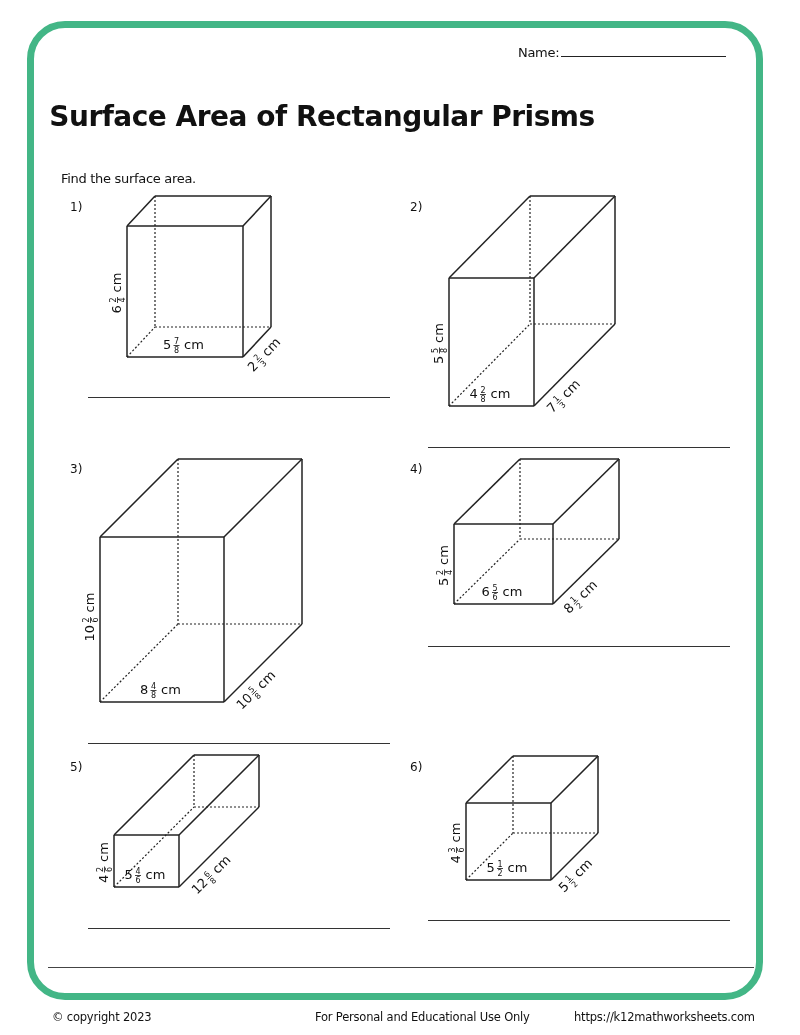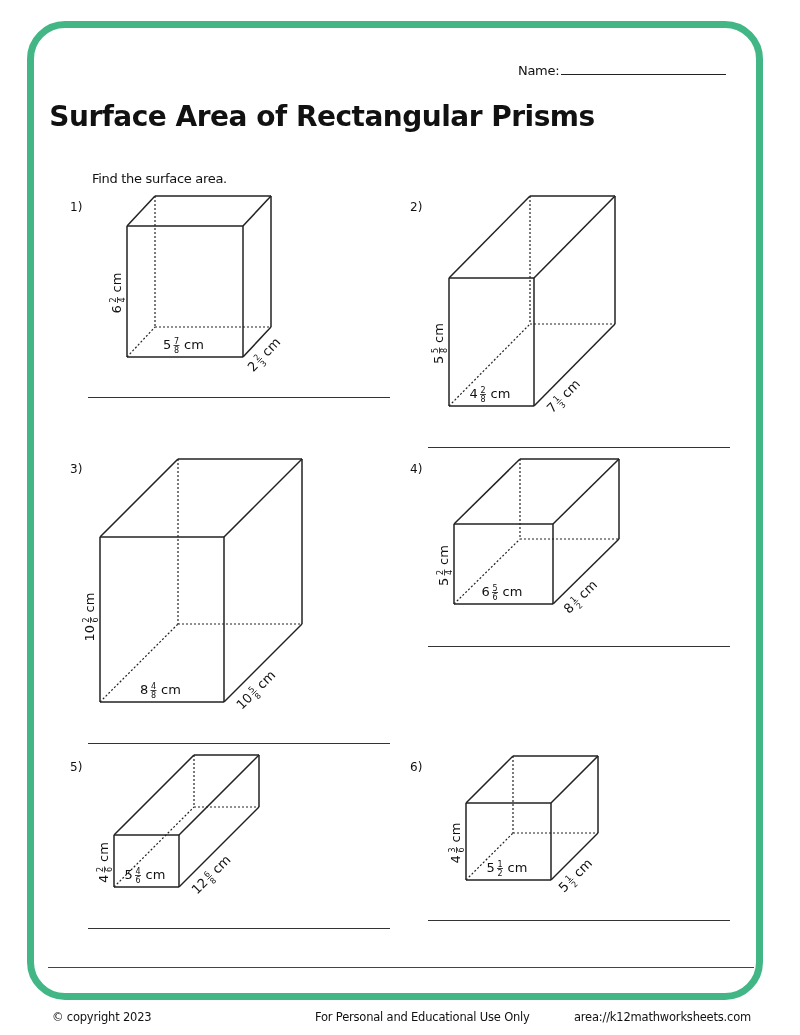--- a/index.html
+++ b/index.html
@@ -1,24 +1,24 @@
 <!DOCTYPE html>
 <html><head>
 <meta charset="utf-8">
 <style>
   html, body { margin:0; padding:0; background:#fff; }
   body { width:800px; height:1035px; position:relative; overflow:hidden;
          font-family:"DejaVu Sans", "Liberation Sans", sans-serif; color:#111; }
   .frame { position:absolute; left:27px; top:21px; width:736px; height:979px;
            border:7px solid #43b686; border-radius:38px; box-sizing:border-box; }
-  .name-field { position:absolute; left:518px; top:62px; font-size:13px; letter-spacing:-0.3px; }
+  .name-field { position:absolute; left:518px; top:44px; font-size:13px; letter-spacing:-0.3px; }
   .name-line { display:inline-block; width:165px; border-bottom:1px solid #222; margin-left:2px; height:12px; vertical-align:baseline; }
   .title { position:absolute; left:0; width:644px; top:100px; text-align:center;
            font-size:28px; font-weight:bold; letter-spacing:-0.5px; }
-  .instructions { position:absolute; left:61px; top:171px; font-size:13px; letter-spacing:-0.3px;margin-left:31px; }
+  .instructions { position:absolute; left:61px; top:171px; font-size:13px; letter-spacing:-0.3px; }
   .pnum { position:absolute; font-size:12px; }
   .answer-line { position:absolute; height:0; border-top:1.5px solid #333; }
   svg.prisms { position:absolute; left:0; top:0; }
   .footer-rule { position:absolute; left:48px; top:967px; width:706px; border-top:1.5px solid #444; }
   .footer { position:absolute; top:1010px; font-size:11.5px; letter-spacing:-0.2px; }
 </style>
 </head>
 <body>
 
 <div class="frame"></div>
@@ -245,13 +245,13 @@
         <line x1="10.5" x2="16.5" y1="-3.5" y2="-3.5" stroke="#111" stroke-width="0.8"></line>
         <text font-size="8" x="11" y="4">2</text>
         <text font-size="13" x="21" y="0">cm</text>
       </g>
     </g>
 </svg>
 
 <div class="footer-rule"></div>
 <div class="footer" style="left:52px;">© copyright 2023</div>
 <div class="footer" style="left:295px;margin-left:20px;">For Personal and Educational Use Only</div>
-<div class="footer" style="left:574px;">area://k12mathworksheets.com</div>
+<div class="footer" style="left:574px;">https://k12mathworksheets.com</div>
 
 </body></html>

